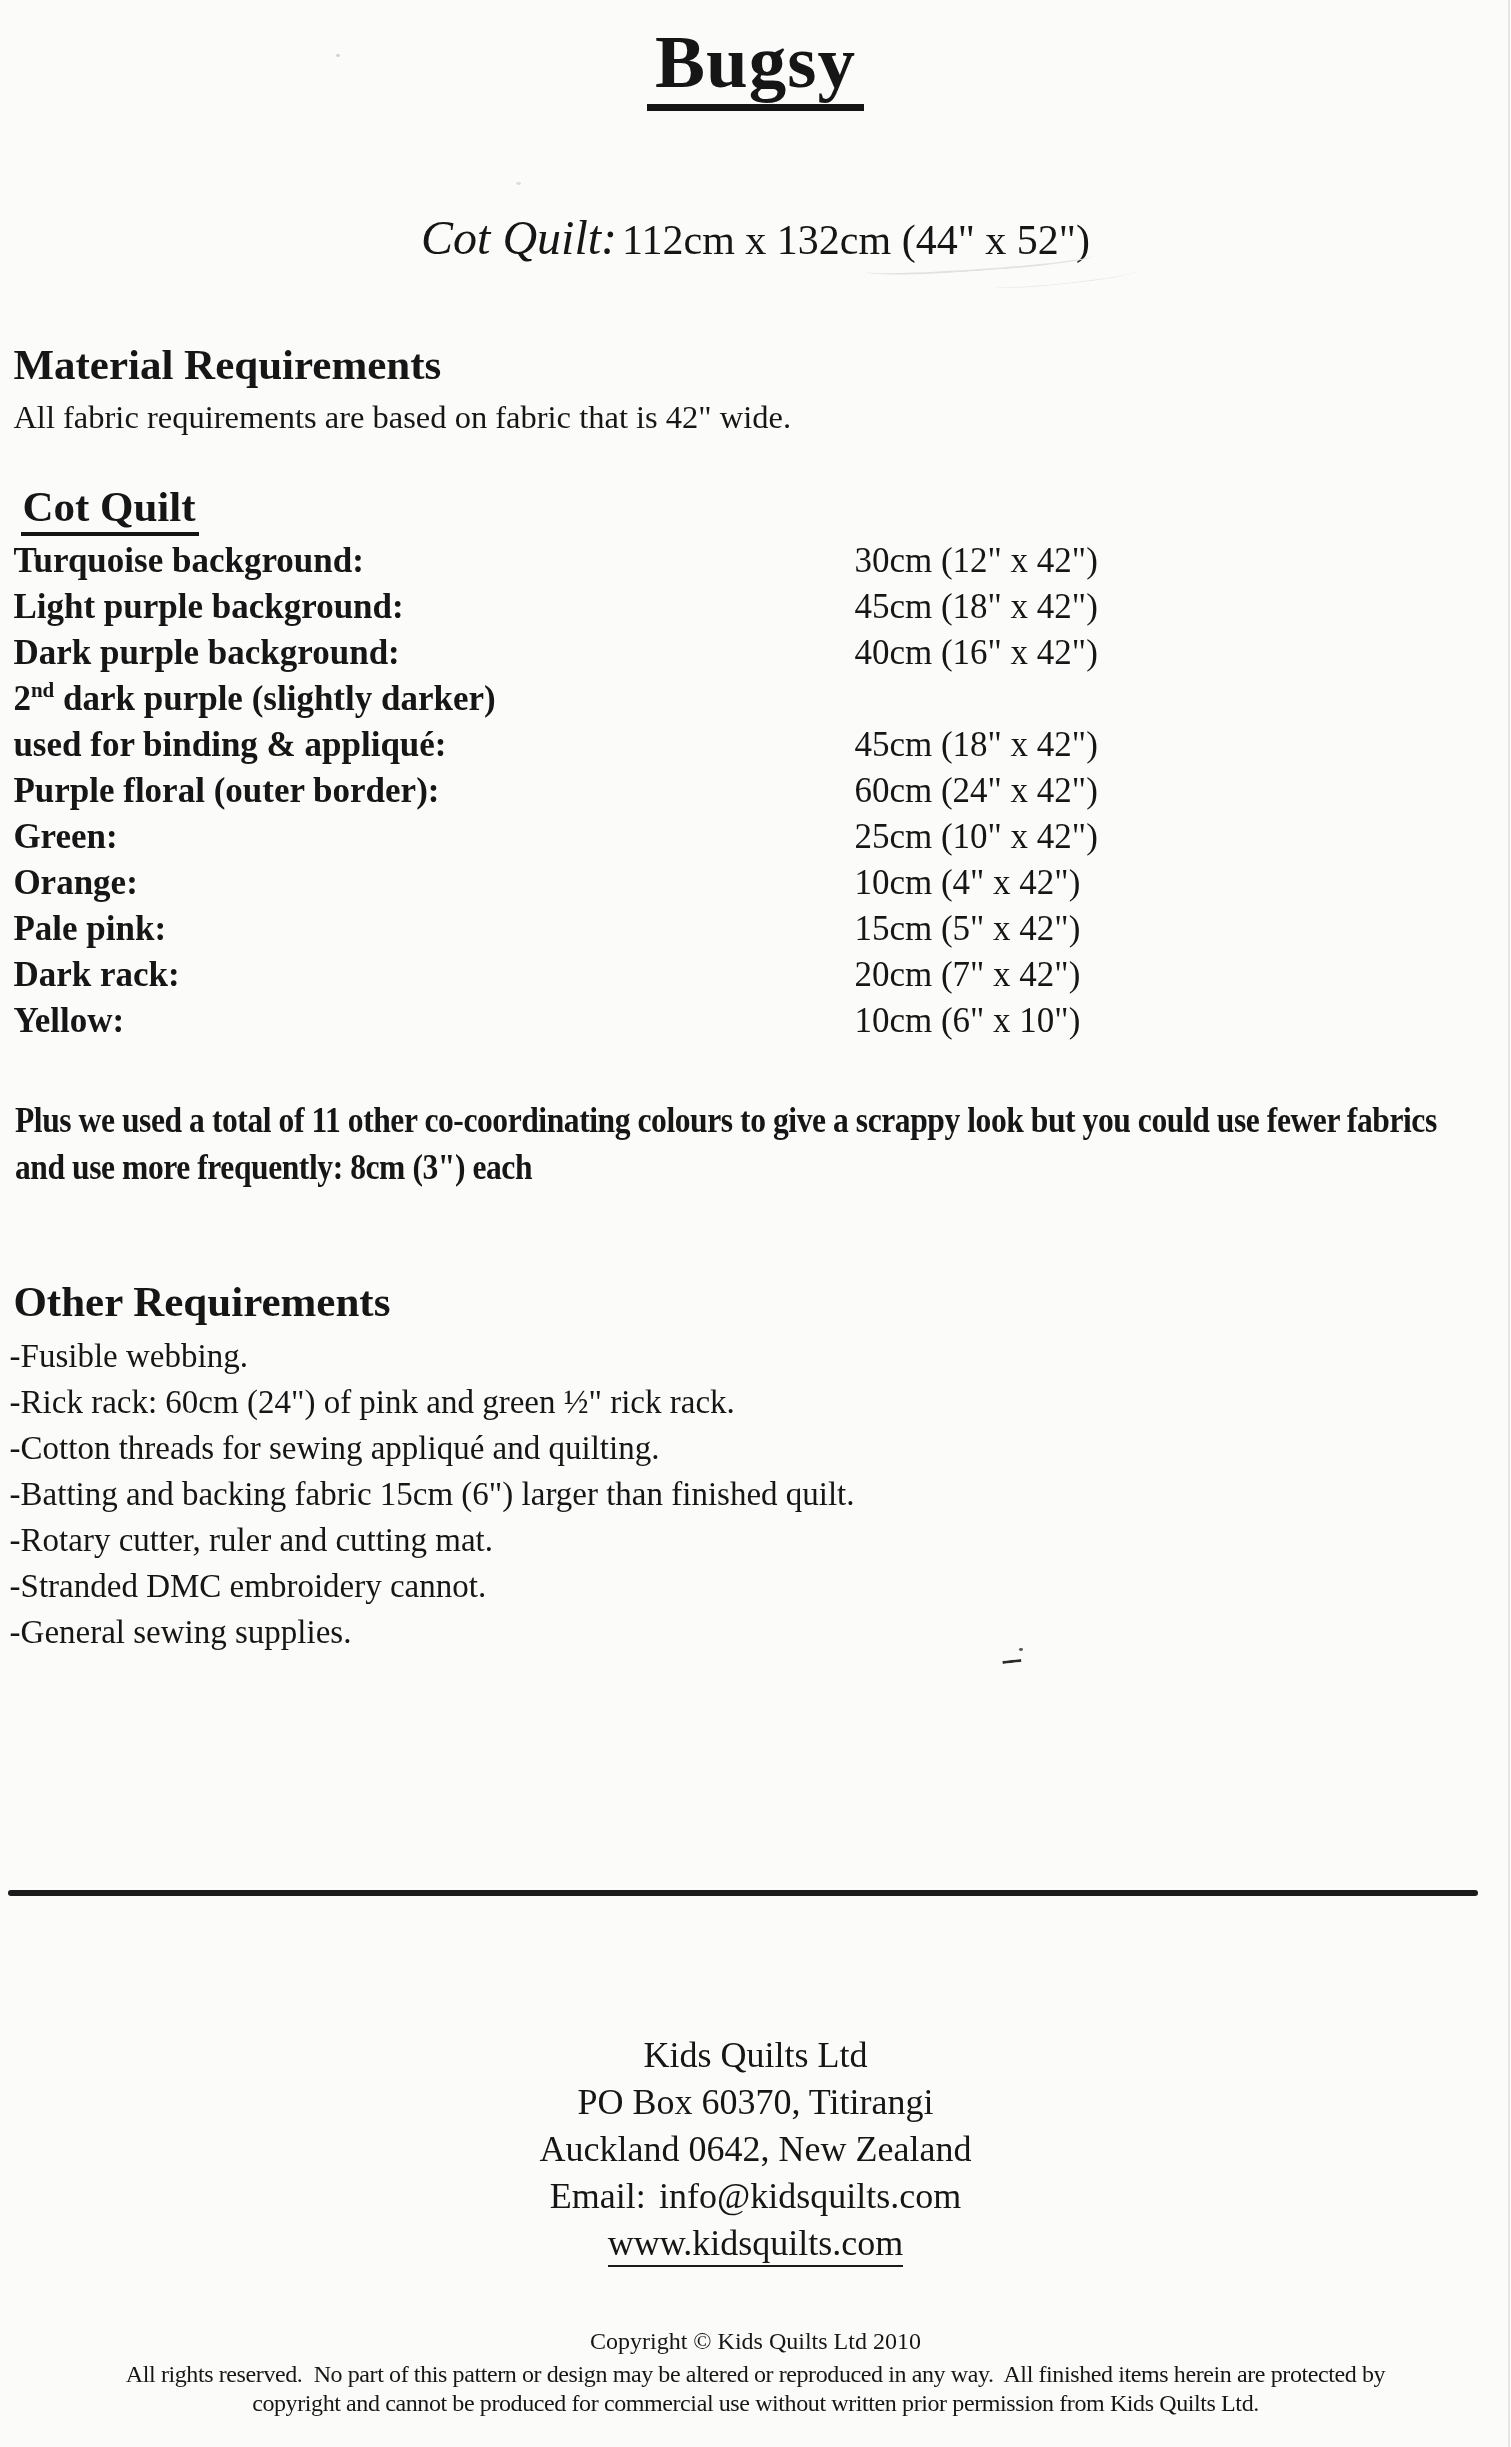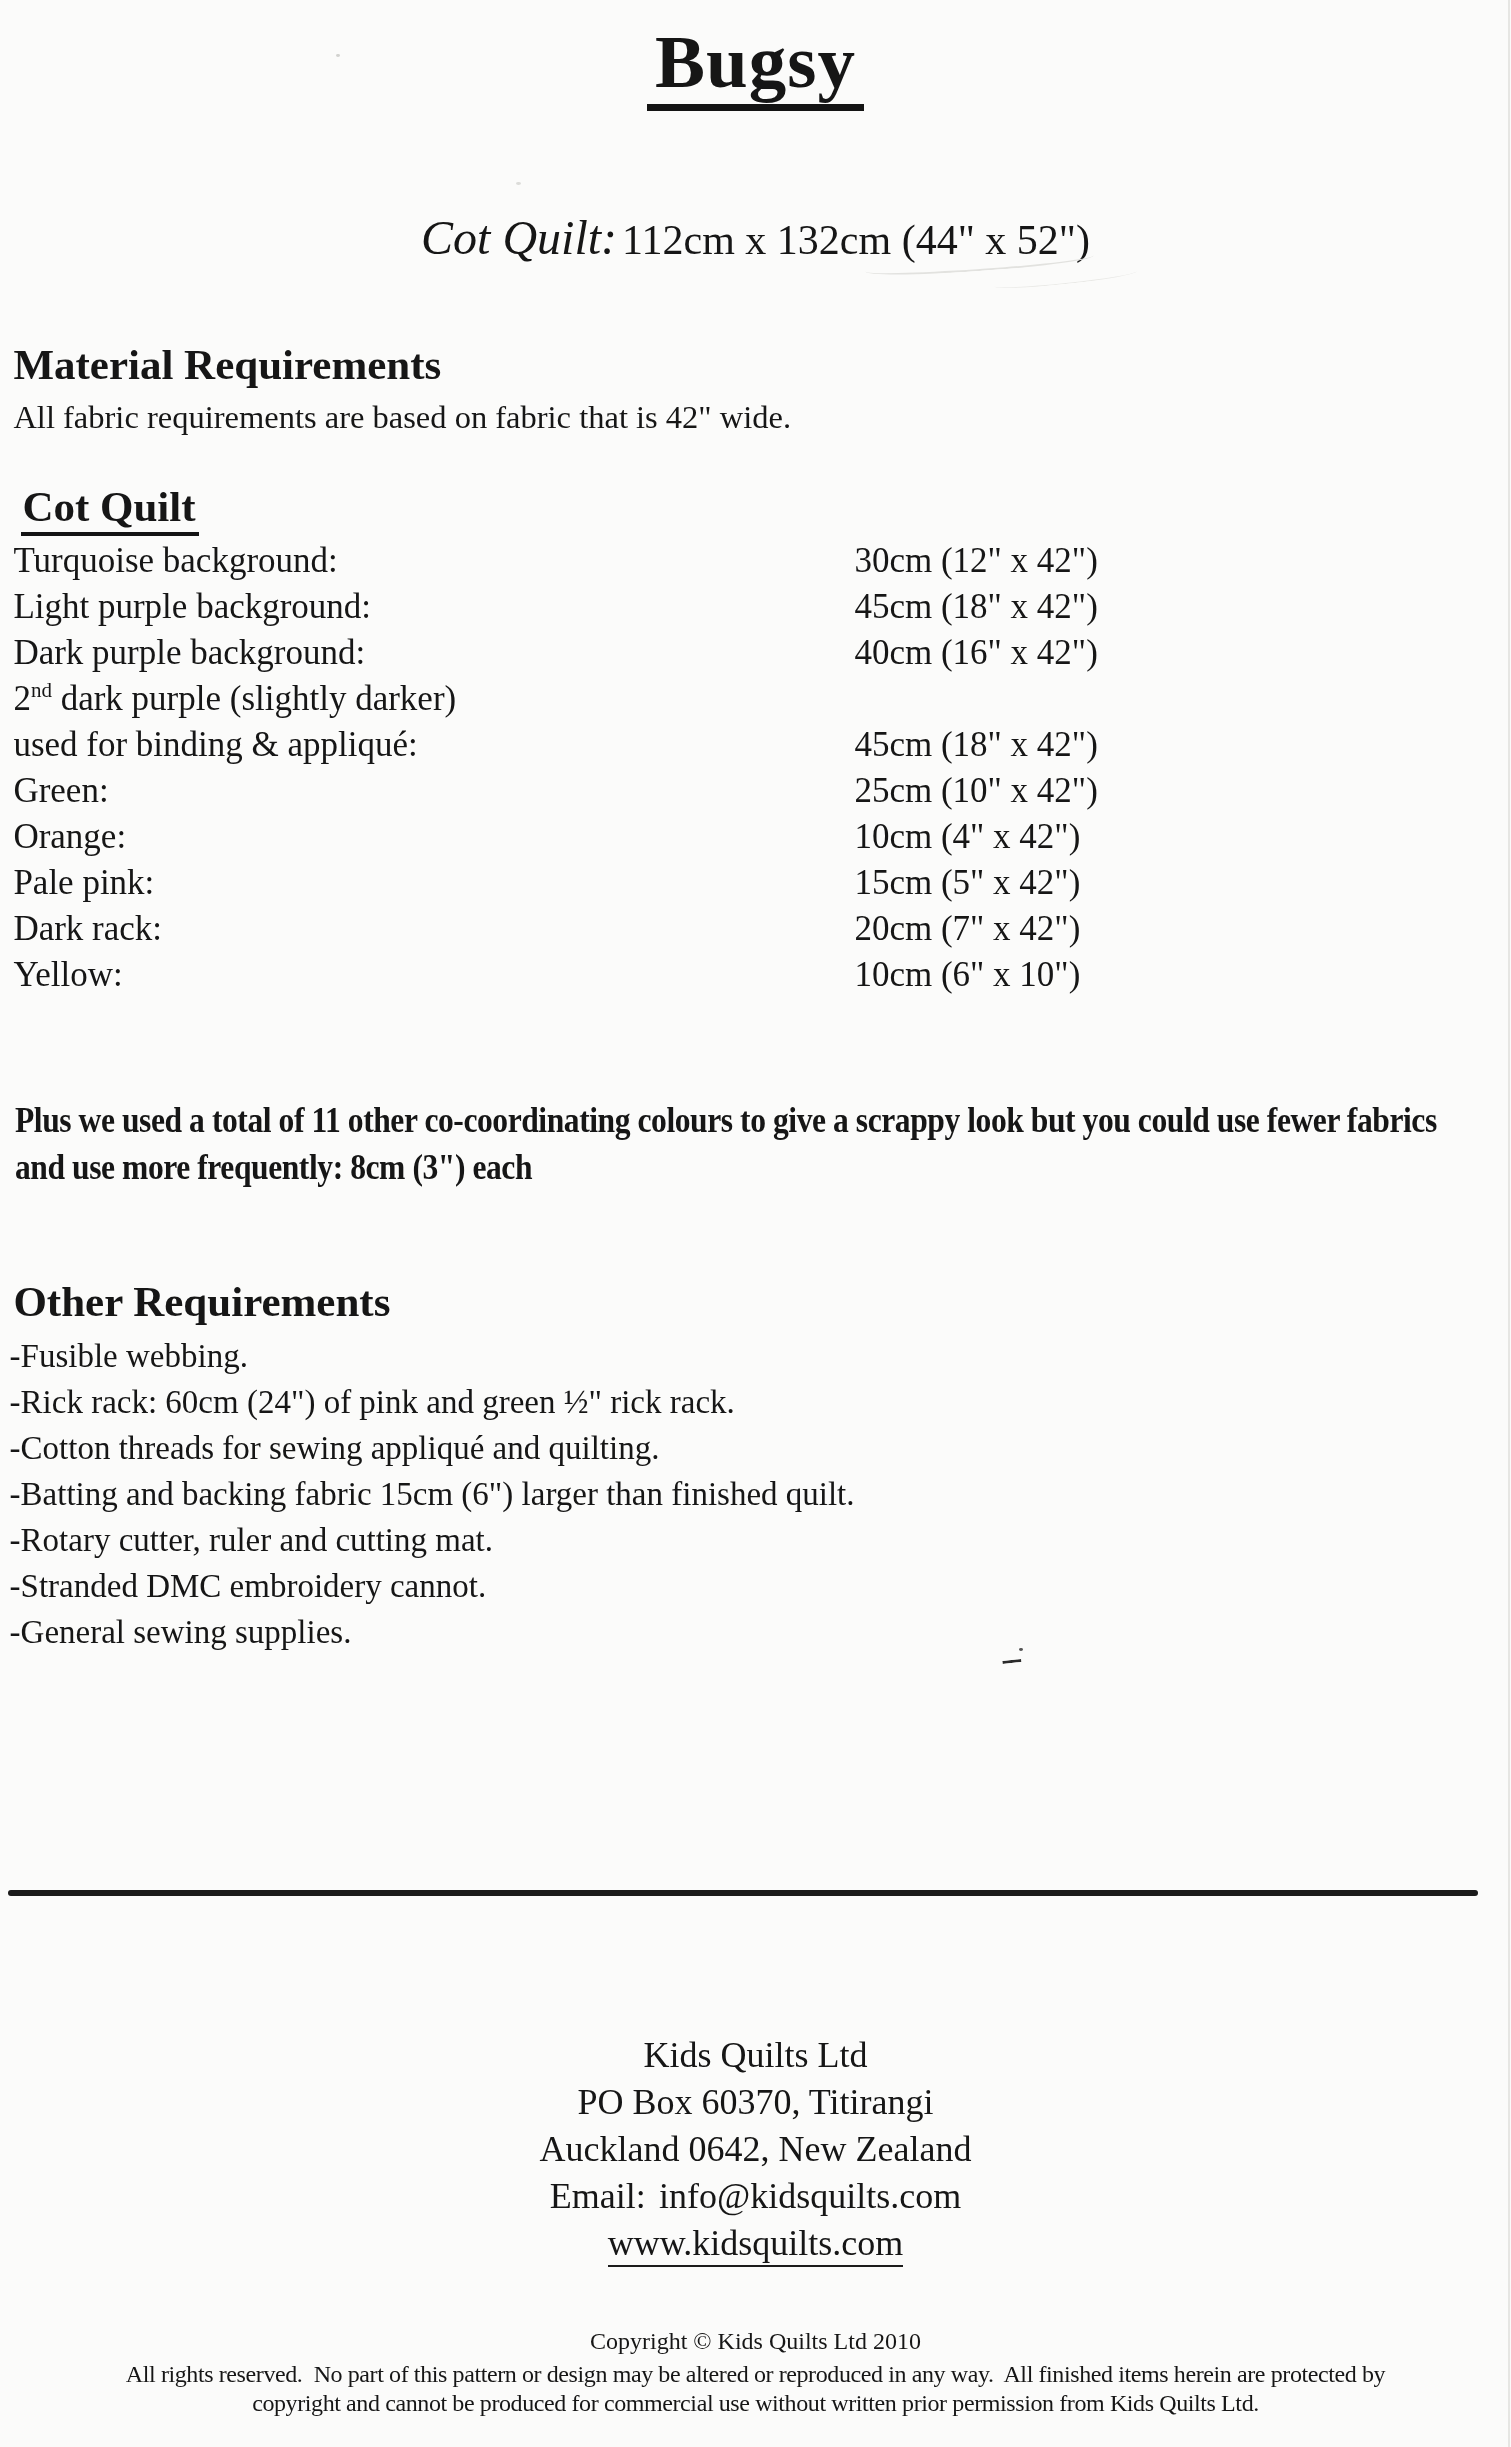--- a/index.html
+++ b/index.html
@@ -28,21 +28,21 @@
   .subtitle{position:absolute;top:210px;left:0;width:100%;text-align:center;white-space:nowrap;}
   .subtitle-label{font-style:italic;font-size:48px;margin-right:5px;}
   .subtitle-value{font-size:42px;}
   
   .sec-heading{position:absolute;left:13.4px;font-size:43px;font-weight:bold;line-height:1.05;}
   .underlined-heading{border-bottom:4.8px solid #141414;padding:0 3.8px 2.9px 1px;display:inline-block;margin-left:8px;}
   .note{position:absolute;left:13.4px;font-size:32.5px;line-height:1.2;}
   
   .materials{position:absolute;top:538px;left:13.4px;width:1415px;}
   .m-row{position:relative;height:46px;line-height:46px;white-space:nowrap;}
-  .m-label{font-weight:normal;font-size:35px;}
+  .m-label{font-weight:bold;font-size:35px;}
   .m-label sup{font-size:21px;line-height:0;}
   .m-value{position:absolute;left:841px;top:0;font-size:35px;font-weight:normal;}
   
   .scrappy{
     position:absolute;top:1097px;left:15.3px;width:1684px;
     font-size:36px;font-weight:bold;line-height:47px;
     letter-spacing:-0.5px;
     transform:scaleX(0.877);transform-origin:left top;
   }
   
@@ -84,20 +84,21 @@
 
   <div class="sec-heading" style="top:484px;">
     <span class="underlined-heading">Cot Quilt</span>
   </div>
   <div class="materials">
       <div class="m-row"><span class="m-label">Turquoise background:</span><span class="m-value">30cm (12" x 42")</span></div>
       <div class="m-row"><span class="m-label">Light purple background:</span><span class="m-value">45cm (18" x 42")</span></div>
       <div class="m-row"><span class="m-label">Dark purple background:</span><span class="m-value">40cm (16" x 42")</span></div>
       <div class="m-row"><span class="m-label"><span>2</span><sup>nd</sup><span> dark purple (slightly darker)</span></span></div>
       <div class="m-row"><span class="m-label">used for binding &amp; appliqué:</span><span class="m-value">45cm (18" x 42")</span></div>
+      <div class="m-row"><span class="m-label">Purple floral (outer border):</span><span class="m-value">60cm (24" x 42")</span></div>
       <div class="m-row"><span class="m-label">Green:</span><span class="m-value">25cm (10" x 42")</span></div>
       <div class="m-row"><span class="m-label">Orange:</span><span class="m-value">10cm (4" x 42")</span></div>
       <div class="m-row"><span class="m-label">Pale pink:</span><span class="m-value">15cm (5" x 42")</span></div>
       <div class="m-row"><span class="m-label">Dark rack:</span><span class="m-value">20cm (7" x 42")</span></div>
       <div class="m-row"><span class="m-label">Yellow:</span><span class="m-value">10cm (6" x 10")</span></div>
     </div>
 
   <div class="scrappy">Plus we used a total of 11 other co-coordinating colours to give a scrappy look but you could use fewer fabrics and use more frequently: 8cm (3") each</div>
 
   <div class="sec-heading" style="top:1279px;">Other Requirements</div>

